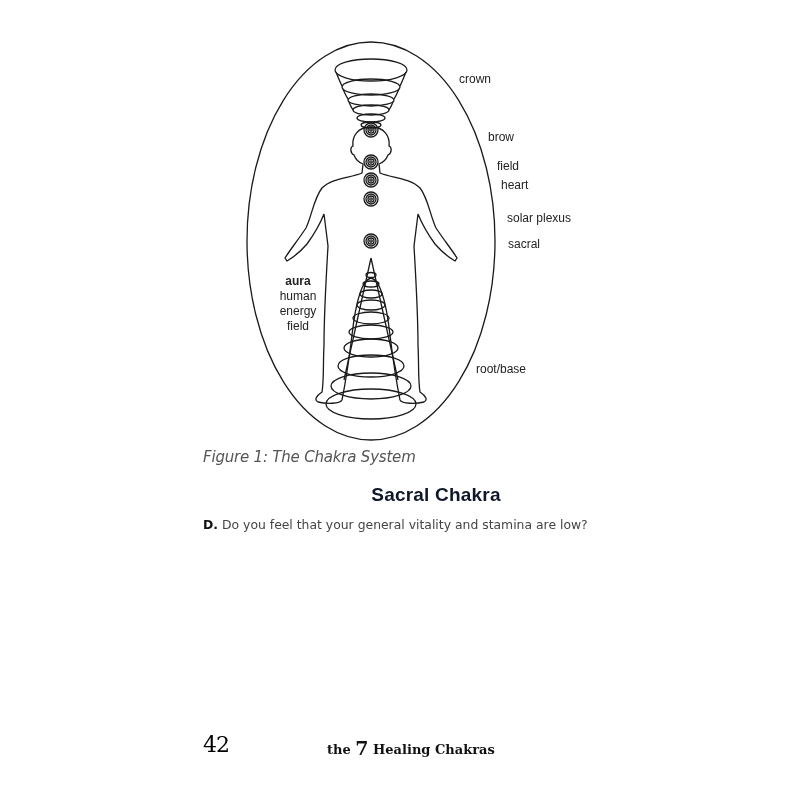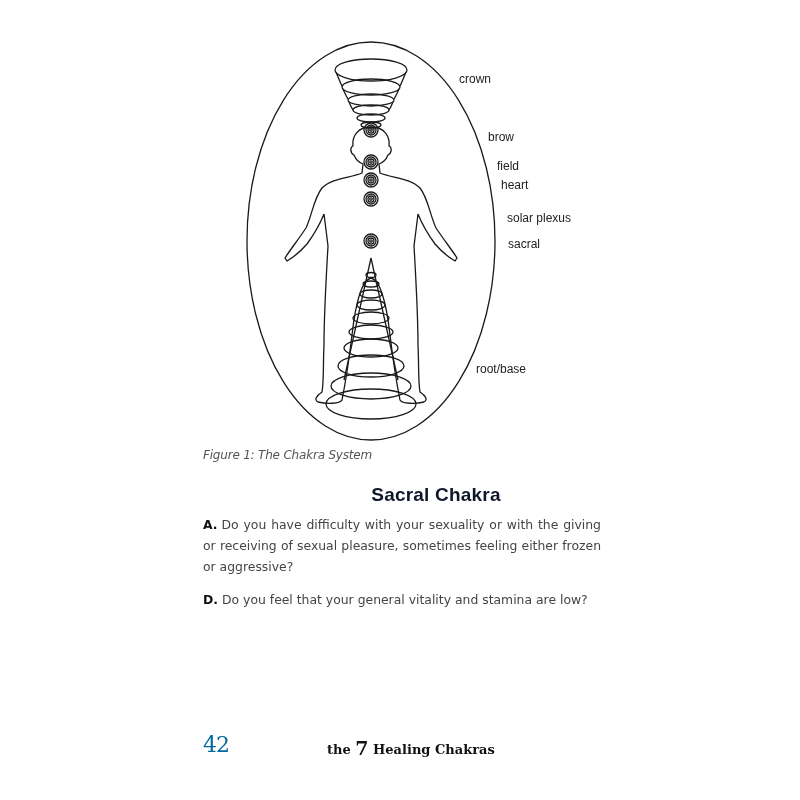--- a/index.html
+++ b/index.html
@@ -1,26 +1,26 @@
 <!DOCTYPE html>
 <html><head>
 <meta charset="utf-8">
 <style>
   html, body { margin:0; padding:0; background:#ffffff; }
   body { width:800px; height:800px; position:relative; overflow:hidden; font-family:"Liberation Sans", sans-serif; color:#1a1a1a; }
   .figure { position:absolute; left:0; top:0; width:652px; height:450px; }
   .fig-label { position:absolute; font-family:"Liberation Sans", sans-serif; font-size:12px; color:#222; white-space:nowrap; line-height:14px; }
   .aura-block { position:absolute; left:270px; top:274px; width:56px; text-align:center; font-size:12px; line-height:15px; color:#222; }
   .aura-block .b { font-weight:bold; }
-  .caption { position:absolute; left:203px; top:448px; font-size:12px; font-style:italic; color:#555; font-family:"DejaVu Sans", sans-serif; font-weight:300; letter-spacing:-0.2px; }
+  .caption { position:absolute; left:203px; top:448px; font-size:15px; font-style:italic; color:#555; font-family:"DejaVu Sans", sans-serif; font-weight:300; letter-spacing:-0.2px; }
   .heading { position:absolute; left:0; width:800px; top:484px; text-align:center; font-family:Liberation Sans, sans-serif; font-weight:bold; font-size:19px; color:#0f172a; letter-spacing:0.2px;margin-left:36px; }
   .questions { position:absolute; left:203px; top:514px; width:398px; font-family:"DejaVu Sans", sans-serif; font-size:12.4px; line-height:21px; color:#444; }
   .q { margin:0 0 12px 0; text-align:justify; }
   .q .letter { font-weight:bold; color:#111; margin-right:4px; }
-  .footer-num { position:absolute; left:203px; top:732px; font-family:"DejaVu Serif", serif; font-size:22px; color:#0369a1; letter-spacing:-1px; }
+  .footer-num { position:absolute; left:203px; top:732px; font-family:"DejaVu Serif", serif; font-size:22px; color:#000000; letter-spacing:-1px; }
   .footer-title { position:absolute; left:327px; top:737px; font-family:"DejaVu Serif", serif; font-weight:bold; font-size:13px; color:#111; }
   .footer-title .seven { font-size:19px; vertical-align:-1px; }
 </style>
 </head>
 <body>
 
 <div class="figure">
   <svg width="800" height="450" viewBox="0 0 800 450">
     <g fill="none" stroke="#1a1a1a" stroke-width="1.3">
 
@@ -128,28 +128,33 @@
   </svg>
 
   <span class="fig-label" style="left:459px;top:72px;">crown</span>
   <span class="fig-label" style="left:488px;top:130px;">brow</span>
   <span class="fig-label" style="left:497px;top:159px;">field</span>
   <span class="fig-label" style="left:501px;top:178px;">heart</span>
   <span class="fig-label" style="left:507px;top:211px;">solar plexus</span>
   <span class="fig-label" style="left:508px;top:237px;">sacral</span>
   <span class="fig-label" style="left:476px;top:362px;">root/base</span>
 
+  <div class="aura-block">
+    <div class="b">aura</div>
+    <div>human</div>
+    <div>energy</div>
+    <div>field</div>
+  </div>
 </div>
 
 <div class="caption">Figure 1: The Chakra System</div>
 
 <div class="heading">Sacral Chakra</div>
 
 <div class="questions">
-  <p class="q"><span class="letter">A.</span><span>Do you have difficulty with your sexuality or with the giving or receiving of sexual pleasure, sometimes feeling either frozen or aggressive?</span></p>
   <p class="q"><span class="letter">D.</span><span>Do you feel that your general vitality and stamina are low?</span></p>
 </div>
 
 <div class="footer-num">42</div>
 <div class="footer-title">
   <span>the</span>
   <span class="seven">7</span>
   <span>Healing Chakras</span>
 </div>
 

